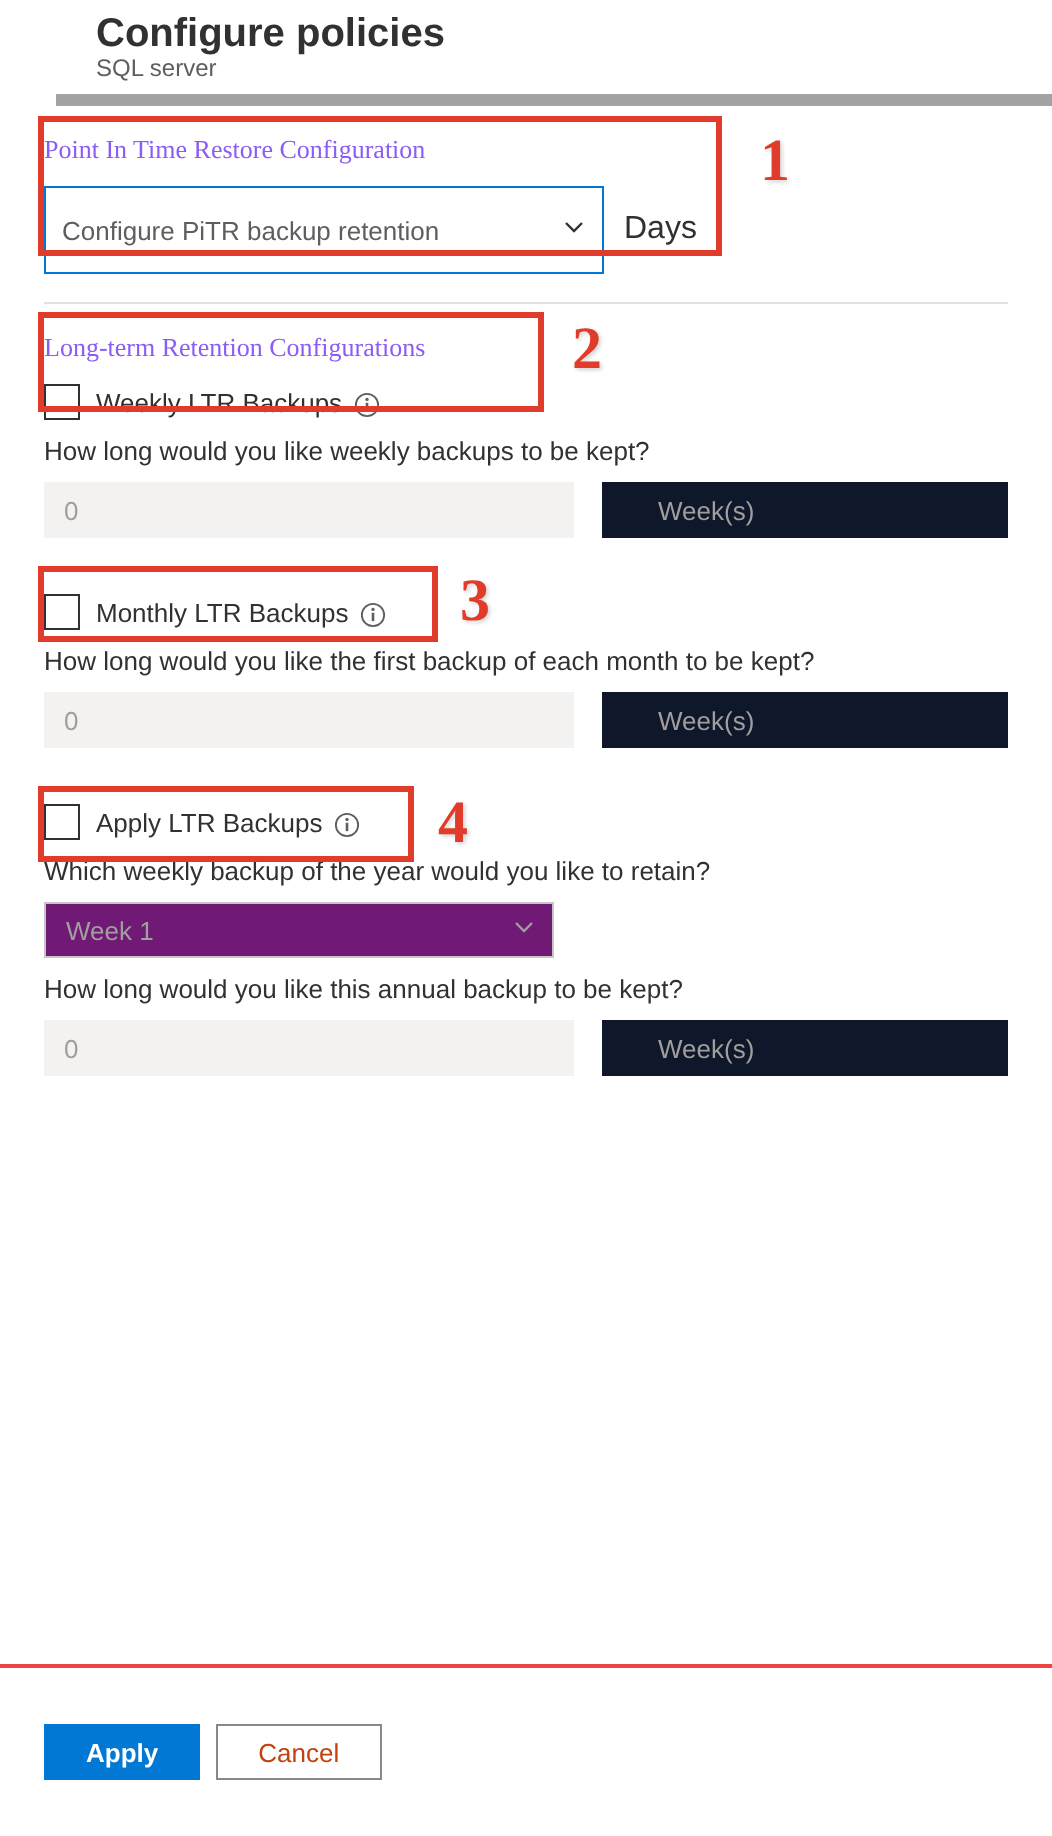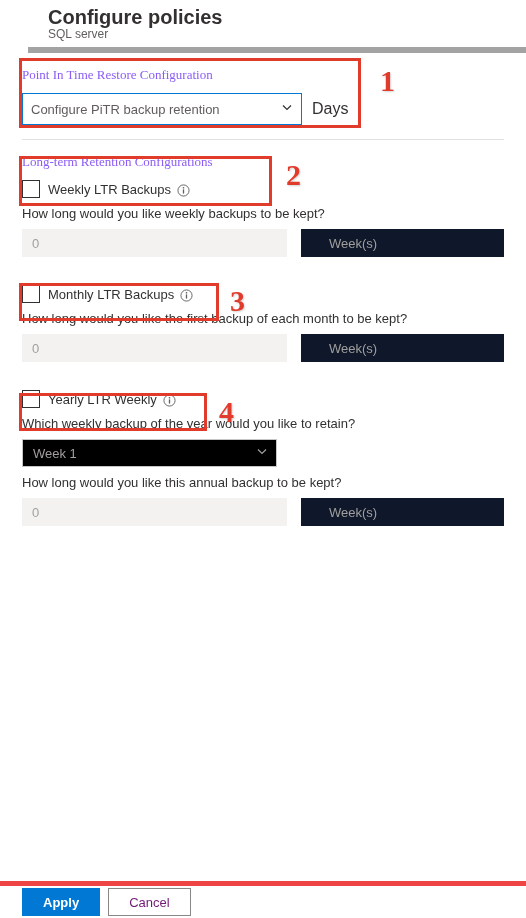--- a/index.html
+++ b/index.html
@@ -40,21 +40,21 @@
       font-family: Liberation Serif, serif;
     }
     .dropdown-row {
       display: flex;
       align-items: center;
       gap: 10px;
     }
     .dropdown {
       position: relative;
       width: 280px;
-      height: 32px;
+      height: 44px;
       border: 1px solid #0078d4;
       display: flex;
       align-items: center;
       padding: 0 8px;
       color: #605e5c;
       font-size: 13px;
     }
     .dropdown .chevron {
       position: absolute;
       right: 8px;
@@ -121,61 +121,61 @@
       padding: 0 28px;
       color: #a19f9d;
       font-size: 13px;
       display: flex;
       align-items: center;
     }
     .select-disabled {
       width: 255px;
       height: 28px;
       border: 1px solid #c8c6c4;
-      background: #000000;
+      background: #701a75;
       color: #a19f9d;
       padding: 0 10px;
       font-size: 13px;
       display: flex;
       align-items: center;
       position: relative;
       margin-top: 8px;
     }
     .select-disabled .chevron {
       position: absolute;
       right: 8px;
       top: 50%;
       transform: translateY(-50%);
     }
     .footer {
       position: absolute;
       bottom: 0;
       left: 0;
       right: 0;
-      border-top: 5px solid #ef4444;
-      padding: 2px 22px;
+      border-top: 2px solid #ef4444;
+      padding: 28px 22px;
       display: flex;
       gap: 8px;
     }
     .btn {
       height: 28px;
       padding: 0 20px;
       font-size: 13px;
       cursor: pointer;
       font-family: inherit;
     }
     .btn-primary {
       background: #0078d4;
       color: #fff;
       border: 1px solid #0078d4;
       font-weight: 600;
     }
     .btn-secondary {
       background: #fff;
-      color: #701a75;
+      color: #c2410c;
       border: 1px solid #8a8886;
     }
     
     .callout {
       position: absolute;
       border: 3px solid #e13b2b;
       pointer-events: none;
     }
     .callout-num {
       position: absolute;
@@ -263,21 +263,21 @@
       <div class="unit-input">
           <span>Week(s)</span>
         </div>
     </div>
   </div>
 
   <div class="ltr-block">
     <div class="checkbox-row">
       <div class="checkbox"></div>
       <div class="checkbox-label">
-        <span>Yearly LTR Weekly</span>
+        <span>Apply LTR Backups</span>
         <span class="info-icon">
           <svg width="13" height="13" viewBox="0 0 14 14">
               <circle cx="7" cy="7" r="6" stroke="#605e5c" stroke-width="1" fill="none"></circle>
               <circle cx="7" cy="4" r="0.9" fill="#605e5c"></circle>
               <rect x="6.3" y="5.8" width="1.4" height="4.5" fill="#605e5c"></rect>
             </svg>
         </span>
       </div>
     </div>
     <div class="question">Which weekly backup of the year would you like to retain?</div>

